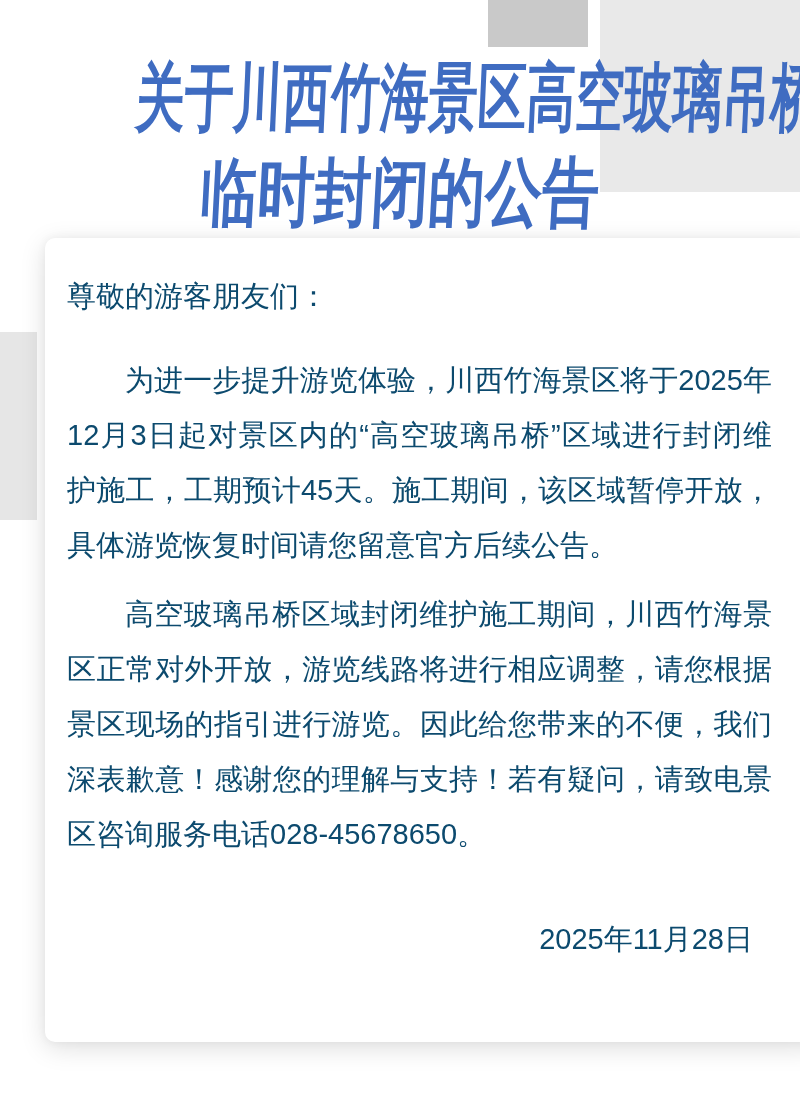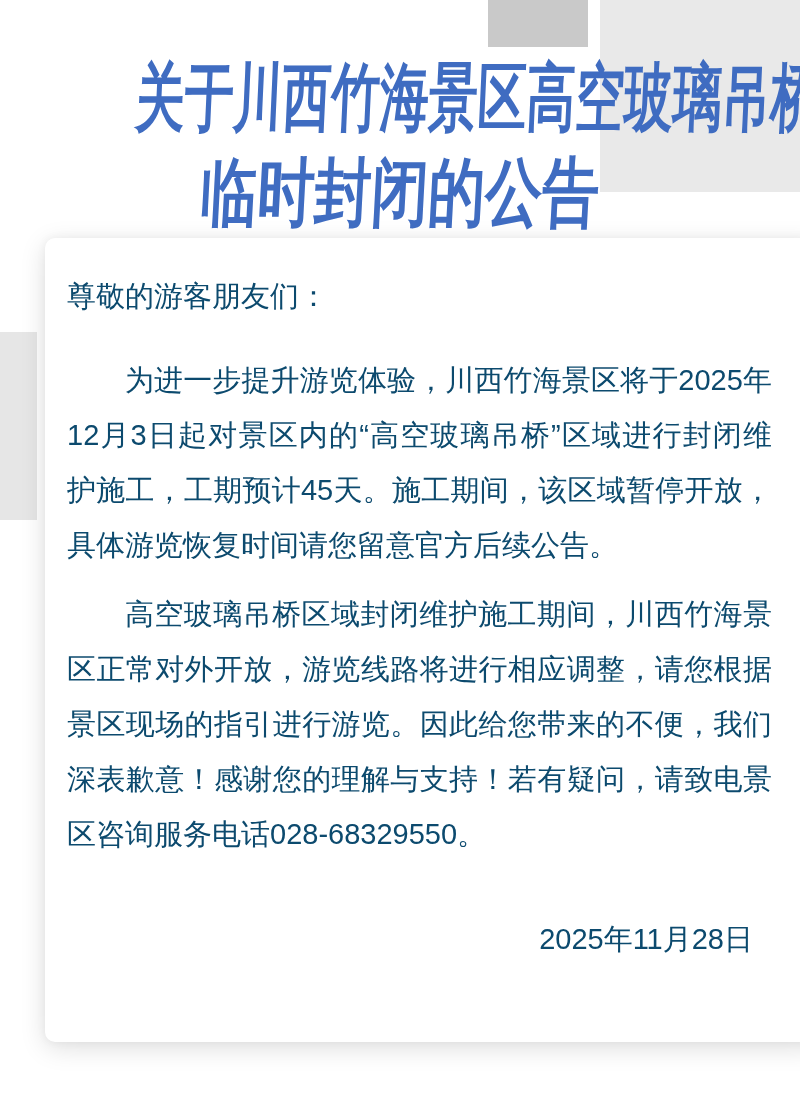--- a/index.html
+++ b/index.html
@@ -73,19 +73,19 @@
   <div class="decor decor-bar-right"></div>
 
   <header class="title">
     <div class="line line1">关于川西竹海景区高空玻璃吊桥</div>
     <div class="line line2">临时封闭的公告</div>
   </header>
 
   <main class="card">
     <p class="greeting">尊敬的游客朋友们：</p>
     <p class="para">为进一步提升游览体验，川西竹海景区将于2025年12月3日起对景区内的“高空玻璃吊桥”区域进行封闭维护施工，工期预计45天。施工期间，该区域暂停开放，具体游览恢复时间请您留意官方后续公告。</p>
-    <p class="para">高空玻璃吊桥区域封闭维护施工期间，川西竹海景区正常对外开放，游览线路将进行相应调整，请您根据景区现场的指引进行游览。因此给您带来的不便，我们深表歉意！感谢您的理解与支持！若有疑问，请致电景区咨询服务电话028-68329550。</p>
+    <p class="para">高空玻璃吊桥区域封闭维护施工期间，川西竹海景区正常对外开放，游览线路将进行相应调整，请您根据景区现场的指引进行游览。因此给您带来的不便，我们深表歉意！感谢您的理解与支持！若有疑问，请致电景区咨询服务电话028-45678650。</p>
     <div class="signature">
       <div>2025年11月28日</div>
     </div>
   </main>
 
 </div>
 
 </body></html>

